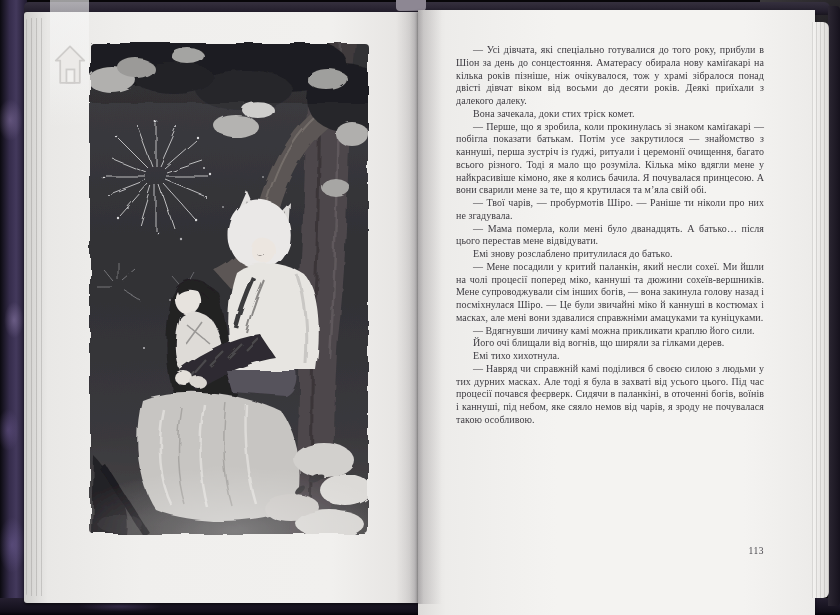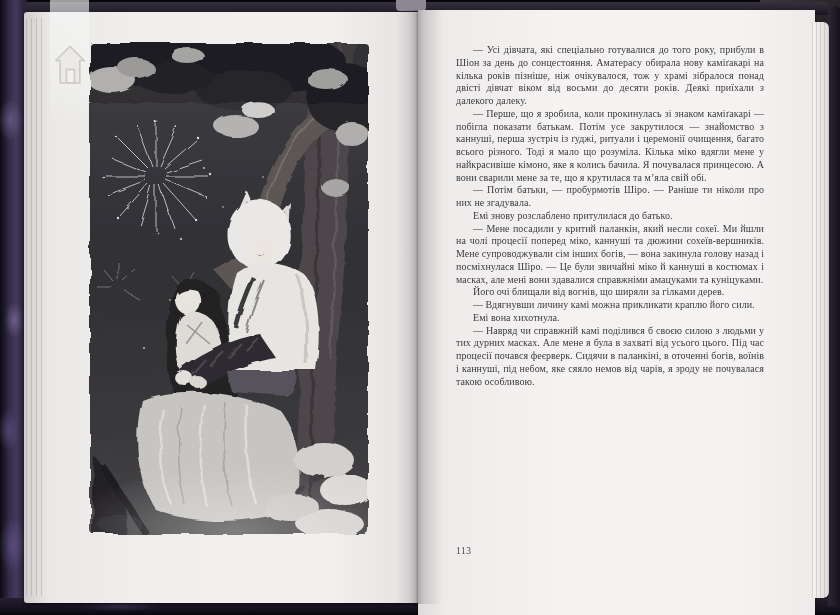--- a/index.html
+++ b/index.html
@@ -50,21 +50,21 @@
       linear-gradient(90deg,#f5f4f2,#dedcda);
     border-radius:0 6px 6px 0;}
   .gutter{left:396px;top:10px;width:46px;height:594px;
     background:linear-gradient(90deg, transparent 0%, rgba(30,25,35,.10) 30%, rgba(30,25,35,.26) 48%, rgba(30,25,35,.12) 60%, transparent 100%);}
 
   
   .text-col{position:absolute;left:38px;top:34px;width:308px;
     color:#3d3b41;font-size:10px;line-height:12.75px;
     text-align:justify;letter-spacing:.05px;}
   .text-col p{margin:0;text-indent:17px;}
-  .pagenum{position:absolute;left:38px;top:536px;width:308px;text-align:left;
+  .pagenum{position:absolute;left:38px;top:536px;width:308px;text-align:right;
     color:#47454b;font-size:9.5px;letter-spacing:.5px;}
 
   
   .illus-wrap{position:absolute;left:60px;top:26px;width:290px;height:501px;}
   .illus-wrap svg{display:block;width:100%;height:100%;}
 
   
   .home-strip{left:50px;top:0;width:39px;height:128px;
     background:linear-gradient(180deg, rgba(248,248,248,.62) 0%, rgba(248,248,248,.40) 55%, rgba(248,248,248,0) 100%);
     cursor:pointer;}
@@ -259,28 +259,30 @@
         <ellipse cx="150" cy="492" rx="170" ry="64" fill="url(#glow)"></ellipse>
       </g>
       </g>
     </svg>
   </div>
 </div>
 
 <div class="abs page-right">
   <div class="text-col">
     <p>— Усі дівчата, які спеціально готувалися до того року, прибули в Шіон за день до сонцестояння. Аматерасу обирала нову каміґакарі на кілька років пізніше, ніж очікувалося, тож у храмі зібралося понад двісті дівчат віком від восьми до десяти років. Деякі приїхали з далекого далеку.</p>
+    <p>Вона зачекала, доки стих тріск комет.</p>
     <p>— Перше, що я зробила, коли прокинулась зі знаком каміґакарі — побігла показати батькам. Потім усе закрутилося — знайомство з каннуші, перша зустріч із ґуджі, ритуали і церемонії очищення, багато всього різного. Тоді я мало що розуміла. Кілька міко вдягли мене у найкрасивіше кімоно, яке я колись бачила. Я почувалася принцесою. А вони сварили мене за те, що я крутилася та м’яла свій обі.</p>
-    <p>— Потім батьки, — пробурмотів Шіро. — Раніше ти ніколи про них не згадувала.</p>
+    <p>— Твої чарів, — пробурмотів Шіро. — Раніше ти ніколи про них не згадувала.</p>
+    <p>— Мама померла, коли мені було дванадцять. А батько… після цього перестав мене відвідувати.</p>
     <p>Емі знову розслаблено притулилася до батько.</p>
     <p>— Мене посадили у критий паланкін, який несли сохеї. Ми йшли на чолі процесії поперед міко, каннуші та дюжини сохеїв-вершників. Мене супроводжували сім інших богів, — вона закинула голову назад і посміхнулася Шіро. — Це були звичайні міко й каннуші в костюмах і масках, але мені вони здавалися справжніми амацуками та куніцуками.</p>
+    <p>— Вдягнувши личину камі можна прикликати краплю його сили.</p>
     <p>Його очі блищали від вогнів, що ширяли за гілками дерев.</p>
-    <p>— Вдягнувши личину камі можна прикликати краплю його сили.</p>
-    <p>Емі вона хихотнула.</p>
-    <p>— Навряд чи справжній камі поділився б своєю силою з людьми у тих дурних масках. Але мене я була в захваті від усього цього. Під час процесії почався феєрверк. Сидячи в паланкіні, в оточенні богів, воїнів і каннуші, під небом, яке сяяло немов від чарів, я зроду не почувалася такою особливою.</p>
+    <p>Емі тихо хихотнула.</p>
+    <p>— Навряд чи справжній камі поділився б своєю силою з людьми у тих дурних масках. Але тоді я була в захваті від усього цього. Під час процесії почався феєрверк. Сидячи в паланкіні, в оточенні богів, воїнів і каннуші, під небом, яке сяяло немов від чарів, я зроду не почувалася такою особливою.</p>
   </div>
   <div class="pagenum">113</div>
 </div>
 
 <div class="abs stack-right"></div>
 <div class="abs gutter"></div>
 
 <div class="abs home-strip">
   <svg width="32" height="50" viewBox="0 0 36 52">
     <path d="M18,5 L34,21 L29,21 L29,46 L7,46 L7,21 L2,21 Z" fill="#eceae8" stroke="#cfcdcb" stroke-width="2" stroke-linejoin="round"></path>

